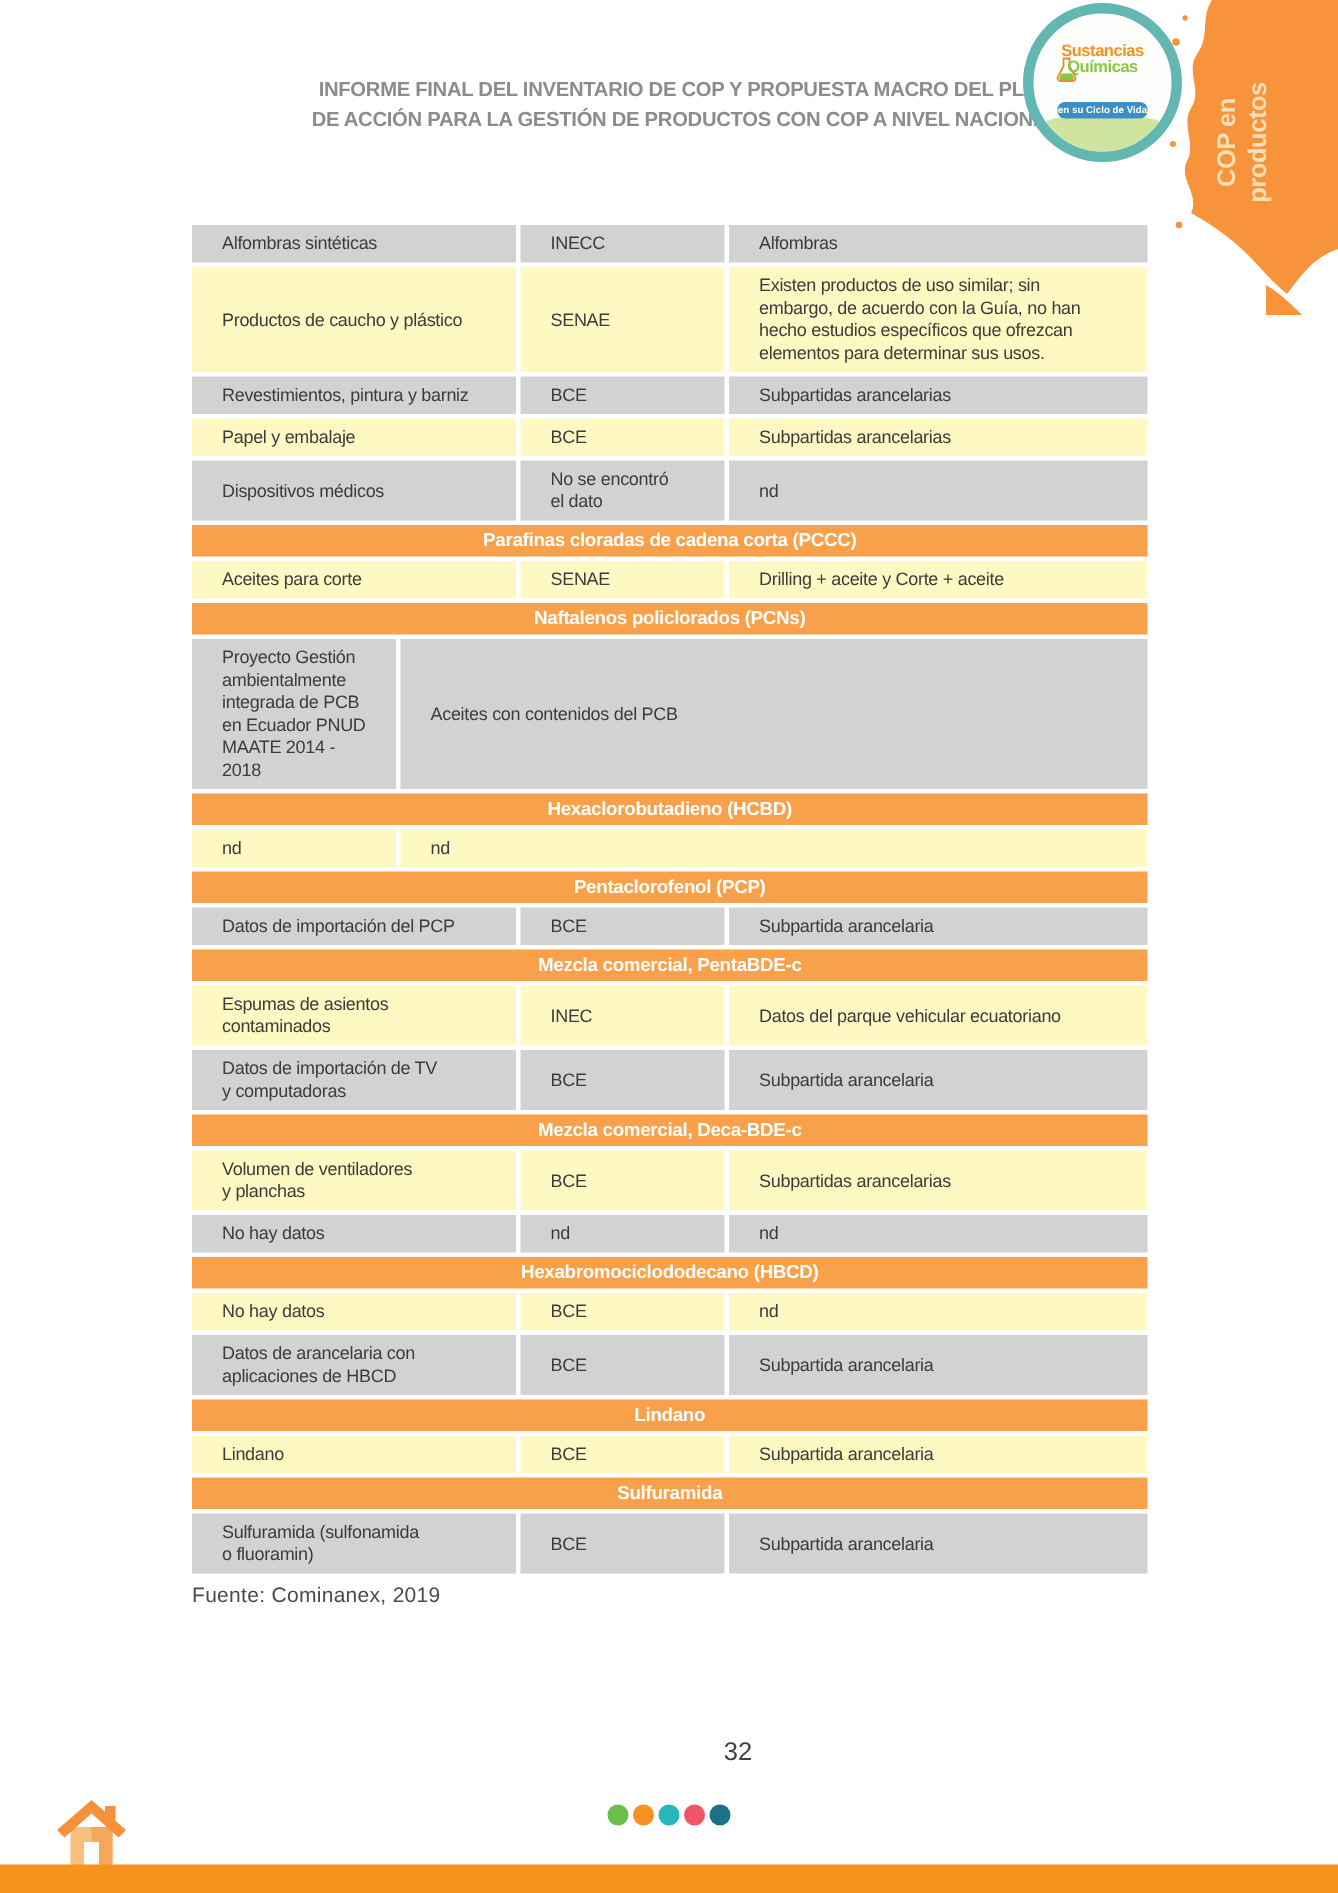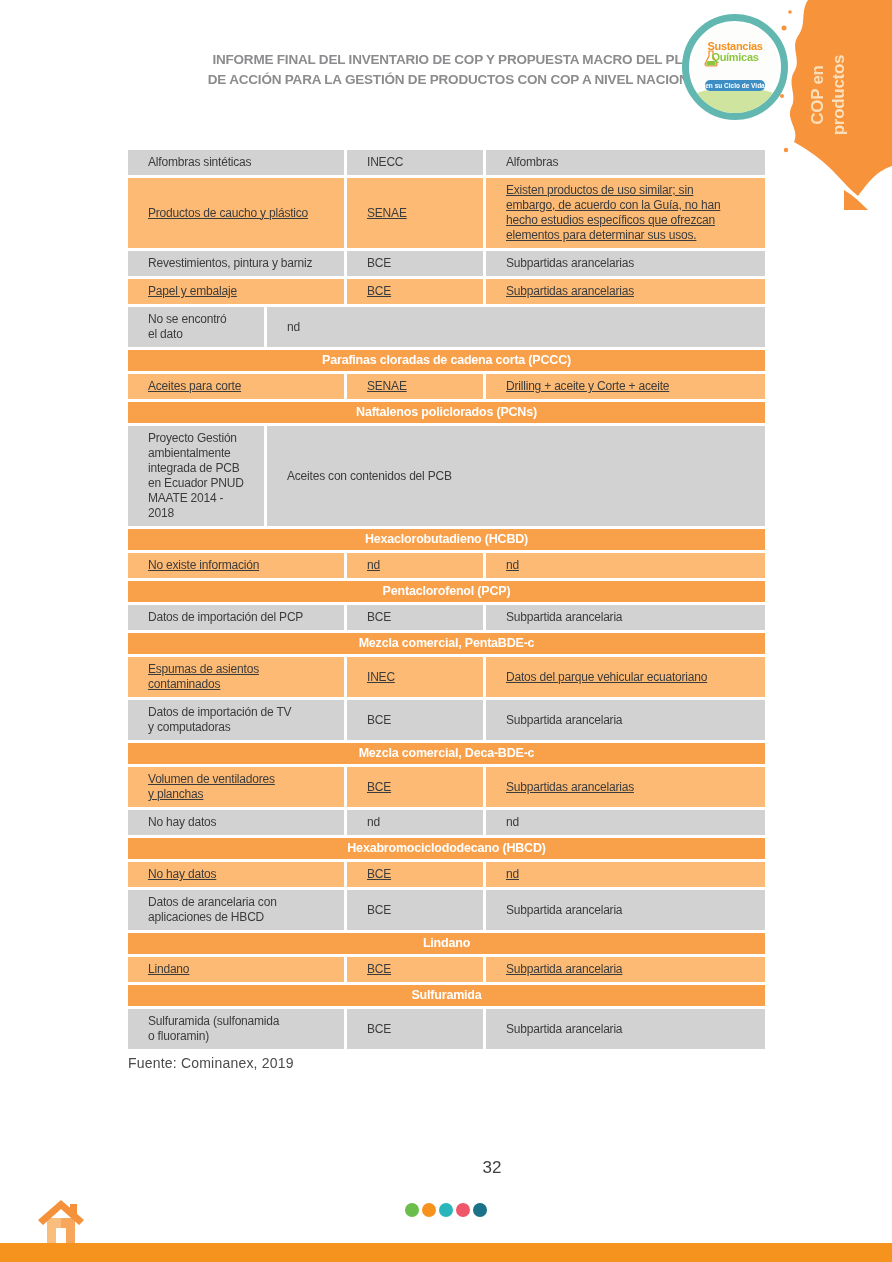--- a/index.html
+++ b/index.html
@@ -6,21 +6,21 @@
   body{
     width:892px;height:1262px;position:relative;overflow:hidden;background:#ffffff;
     font-family:"Liberation Sans","DejaVu Sans",sans-serif;
   }
   
   .title{
     position:absolute;left:120px;top:50px;width:674px;text-align:center;
     color:#8C8C8E;font-weight:bold;font-size:13.5px;line-height:20px;letter-spacing:-0.2px;
   }
   .logo{
-    position:absolute;left:682px;top:14px;width:92px;height:92px;border-radius:50%;
+    position:absolute;left:682px;top:2px;width:92px;height:92px;border-radius:50%;
     background:#FDFEFB;border:7px solid #62B8B0;overflow:hidden;box-shadow:inset 0 0 0 2px #fff;
   }
   .logo .arc{position:absolute;left:-14px;right:-14px;bottom:-26px;height:52px;background:#CFE49E;border-radius:50%;}
   .logo .inner{position:absolute;left:0;top:20px;width:100%;text-align:center;line-height:11px;}
   .logo .l1{color:#F59120;font-weight:bold;font-size:11px;letter-spacing:-0.3px;}
   .logo .l2{color:#8CC63F;font-weight:bold;font-size:11px;letter-spacing:-0.3px;}
   .logo .ribbon{
     position:absolute;left:16px;right:16px;bottom:22px;background:#3E8EC6;border-radius:5px;
     color:#fff;font-size:6.5px;font-weight:bold;text-align:center;padding:2px 0;
   }
@@ -35,21 +35,21 @@
   .table{position:absolute;left:128px;top:150px;width:637px;}
   .row{display:flex;gap:3px;margin-bottom:3px;align-items:stretch;}
   .cell{
     font-size:12px;line-height:15px;color:#3C3C3C;white-space:pre-line;
     padding:5px 20px;display:flex;flex-direction:column;justify-content:center;letter-spacing:-0.2px;
   }
   .c0{width:176px;}
   .c1{width:96px;}
   .c2{flex:1;}
   .dark  .cell{background:#D2D2D2;}
-  .light .cell{background:#fdba74;text-decoration:underline;}
+  .light .cell{background:#fef9c3;}
   .sec{
     background:#F9A04B;color:#ffffff;text-align:center;font-weight:bold;
     font-size:12.5px;height:21px;line-height:21px;margin-bottom:3px;letter-spacing:-0.2px;
   }
   .source{text-align:left;font-size:14px;color:#4A4A4A;margin-top:6px;letter-spacing:0.2px;}
   
   .page-number{position:absolute;top:1158px;left:6px;width:100%;text-align:center;font-size:17px;color:#3F3F3F;margin-left:40px;}
   .dots{position:absolute;top:1203px;left:50%;transform:translateX(-50%);display:flex;gap:3px;}
   .dots span{width:14px;height:14px;border-radius:50%;display:block;}
   .house{position:absolute;left:34px;top:1200px;}
@@ -108,20 +108,21 @@
       <div class="cell c0">Revestimientos, pintura y barniz</div>
       <div class="cell c1">BCE</div>
       <div class="cell c2">Subpartidas arancelarias</div>
     </div>
     <div class="row light">
       <div class="cell c0">Papel y embalaje</div>
       <div class="cell c1">BCE</div>
       <div class="cell c2">Subpartidas arancelarias</div>
     </div>
     <div class="row dark">
+      <div class="cell c0">Dispositivos médicos</div>
       <div class="cell c1">No se encontró
 el dato</div>
       <div class="cell c2">nd</div>
     </div>
     <div class="sec">Parafinas cloradas de cadena corta (PCCC)</div>
     <div class="row light">
       <div class="cell c0">Aceites para corte</div>
       <div class="cell c1">SENAE</div>
       <div class="cell c2">Drilling + aceite y Corte + aceite</div>
     </div>
@@ -129,21 +130,20 @@
     <div class="row dark">
       <div class="cell c1">Proyecto Gestión
 ambientalmente
 integrada de PCB
 en Ecuador PNUD
 MAATE 2014 - 2018</div>
       <div class="cell c2">Aceites con contenidos del PCB</div>
     </div>
     <div class="sec">Hexaclorobutadieno (HCBD)</div>
     <div class="row light">
-      <div class="cell c0">No existe información</div>
       <div class="cell c1">nd</div>
       <div class="cell c2">nd</div>
     </div>
     <div class="sec">Pentaclorofenol (PCP)</div>
     <div class="row dark">
       <div class="cell c0">Datos de importación del PCP</div>
       <div class="cell c1">BCE</div>
       <div class="cell c2">Subpartida arancelaria</div>
     </div>
     <div class="sec">Mezcla comercial, PentaBDE-c</div>

